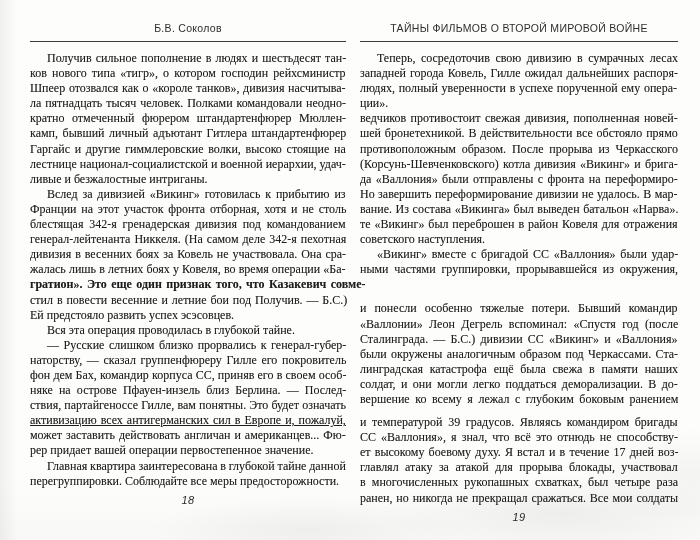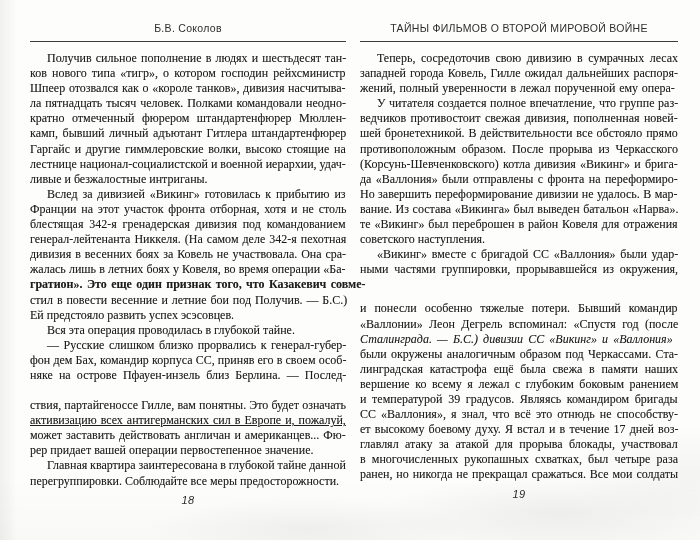--- a/index.html
+++ b/index.html
@@ -73,58 +73,60 @@
         <div class="line"><span style="word-spacing: 1.77778px;">Франции на этот участок фронта отборная, хотя и не столь</span></div>
         <div class="line"><span style="word-spacing: 2.8px;">блестящая 342-я гренадерская дивизия под командованием</span></div>
         <div class="line"><span style="word-spacing: 1px;">генерал-лейтенанта Никкеля. (На самом деле 342-я пехотная</span></div>
         <div class="line"><span style="word-spacing: 0.888889px;">дивизия в весенних боях за Ковель не участвовала. Она сра-</span></div>
         <div class="line"><span style="word-spacing: 0.1px;">жалась лишь в летних боях у Ковеля, во время операции «Ба-</span></div>
         <div class="line"><span style="word-spacing: 1.375px; font-weight: bold;">гратион». Это еще один признак того, что Казакевич совме-</span></div>
         <div class="line"><span style="word-spacing: 0.9px;">стил в повести весенние и летние бои под Получив. — Б.С.)</span></div>
         <div class="line end"><span>Ей предстояло развить успех эсэсовцев.</span></div>
         <div class="line indent end"><span>Вся эта операция проводилась в глубокой тайне.</span></div>
         <div class="line indent"><span style="word-spacing: 1.5px;">— Русские слишком близко прорвались к генерал-губер-</span></div>
+        <div class="line"><span style="word-spacing: 1.66667px;">наторству, — сказал группенфюреру Гилле его покровитель</span></div>
         <div class="line"><span style="word-spacing: 0.2px;">фон дем Бах, командир корпуса СС, приняв его в своем особ-</span></div>
         <div class="line"><span style="word-spacing: 3.14286px;">няке на острове Пфауен-инзель близ Берлина. — Послед-</span></div>
-        <div class="line"><span style="word-spacing: 0.142857px; margin-top: 15px;">ствия, партайгеноссе Гилле, вам понятны. Это будет означать</span></div>
+        <div class="line"><span style="word-spacing: 0.142857px;">ствия, партайгеноссе Гилле, вам понятны. Это будет означать</span></div>
         <div class="line"><span style="word-spacing: 1px; text-decoration: underline;">активизацию всех антигерманских сил в Европе и, пожалуй,</span></div>
         <div class="line"><span style="word-spacing: 1px;">может заставить действовать англичан и американцев... Фю-</span></div>
         <div class="line end"><span>рер придает вашей операции первостепенное значение.</span></div>
         <div class="line indent"><span style="word-spacing: -0.166667px;">Главная квартира заинтересована в глубокой тайне данной</span></div>
         <div class="line end"><span>перегруппировки. Соблюдайте все меры предосторожности.</span></div>
       </div>
     <div class="page-number">18</div>
   </div>
 
   <div class="page page-right">
     <div class="running-head">ТАЙНЫ ФИЛЬМОВ О ВТОРОЙ МИРОВОЙ ВОЙНЕ</div>
     <div class="head-rule"></div>
     <div class="body-text">
         <div class="line indent"><span style="word-spacing: 2.5px;">Теперь, сосредоточив свою дивизию в сумрачных лесах</span></div>
         <div class="line"><span style="word-spacing: 1px;">западней города Ковель, Гилле ожидал дальнейших распоря-</span></div>
-        <div class="line"><span style="word-spacing: 0.714286px;">жений, полный уверенности в лежал порученной ему опера-</span></div>
-        <div class="line indent"><span style="word-spacing: 0.571429px;">У читателя создается полное впечатление, что группе раз-</span></div>
+        <div class="line"><span style="word-spacing: 0.714286px;">людях, полный уверенности в успехе порученной ему опера-</span></div>
+        <div class="line end"><span>ции».</span></div>
         <div class="line"><span style="word-spacing: 1.4px;">ведчиков противостоит свежая дивизия, пополненная новей-</span></div>
         <div class="line"><span style="word-spacing: 0.833333px;">шей бронетехникой. В действительности все обстояло прямо</span></div>
         <div class="line"><span style="word-spacing: 2.8px;">противоположным образом. После прорыва из Черкасского</span></div>
         <div class="line"><span style="word-spacing: 1.2px;">(Корсунь-Шевченковского) котла дивизия «Викинг» и брига-</span></div>
         <div class="line"><span style="word-spacing: 1.42857px;">да «Валлония» были отправлены с фронта на переформиро-</span></div>
         <div class="line"><span style="word-spacing: 0.428571px;">Но завершить переформирование дивизии не удалось. В мар-</span></div>
         <div class="line"><span style="word-spacing: 0.571429px;">вание. Из состава «Викинга» был выведен батальон «Нарва».</span></div>
         <div class="line"><span style="word-spacing: 0.875px;">те «Викинг» был переброшен в район Ковеля для отражения</span></div>
         <div class="line end"><span>советского наступления.</span></div>
         <div class="line indent"><span style="word-spacing: 1.71429px;">«Викинг» вместе с бригадой СС «Валлония» были удар-</span></div>
         <div class="line"><span style="word-spacing: 2.8px;">ными частями группировки, прорывавшейся из окружения,</span></div>
         <div class="line"><span style="word-spacing: 5px; margin-top: 24px;">и понесли особенно тяжелые потери. Бывший командир</span></div>
         <div class="line"><span style="word-spacing: 3.33333px;">«Валлонии» Леон Дегрель вспоминал: «Спустя год (после</span></div>
-        <div class="line"><span style="word-spacing: 2.14286px; font-style: italic;">Сталинграда. — Б.С.) дивизии СС «Викинг» и «Валлония»</span></div>
+        <div class="line"><span style="word-spacing: 2.14286px;">Сталинграда. — Б.С.) дивизии СС «Викинг» и «Валлония»</span></div>
         <div class="line"><span style="word-spacing: 1.33333px;">были окружены аналогичным образом под Черкассами. Ста-</span></div>
         <div class="line"><span style="word-spacing: 3.71429px;">линградская катастрофа ещё была свежа в памяти наших</span></div>
+        <div class="line"><span style="word-spacing: 2.375px;">солдат, и они могли легко поддаться деморализации. В до-</span></div>
         <div class="line"><span style="word-spacing: 2.5px;">вершение ко всему я лежал с глубоким боковым ранением</span></div>
-        <div class="line"><span style="word-spacing: 2.66667px;">и температурой 39 градусов. Являясь командиром бригады</span></div>
+        <div class="line"><span style="word-spacing: 2.66667px; margin-top: 8px;">и температурой 39 градусов. Являясь командиром бригады</span></div>
         <div class="line"><span style="word-spacing: 2.11111px;">СС «Валлония», я знал, что всё это отнюдь не способству-</span></div>
         <div class="line"><span style="word-spacing: 1.18182px;">ет высокому боевому духу. Я встал и в течение 17 дней воз-</span></div>
         <div class="line"><span style="word-spacing: 3.42857px;">главлял атаку за атакой для прорыва блокады, участвовал</span></div>
         <div class="line"><span style="word-spacing: 3.16667px;">в многочисленных рукопашных схватках, был четыре раза</span></div>
         <div class="line"><span style="word-spacing: 0.875px;">ранен, но никогда не прекращал сражаться. Все мои солдаты</span></div>
       </div>
     <div class="page-number">19</div>
   </div>
 
 </div>

